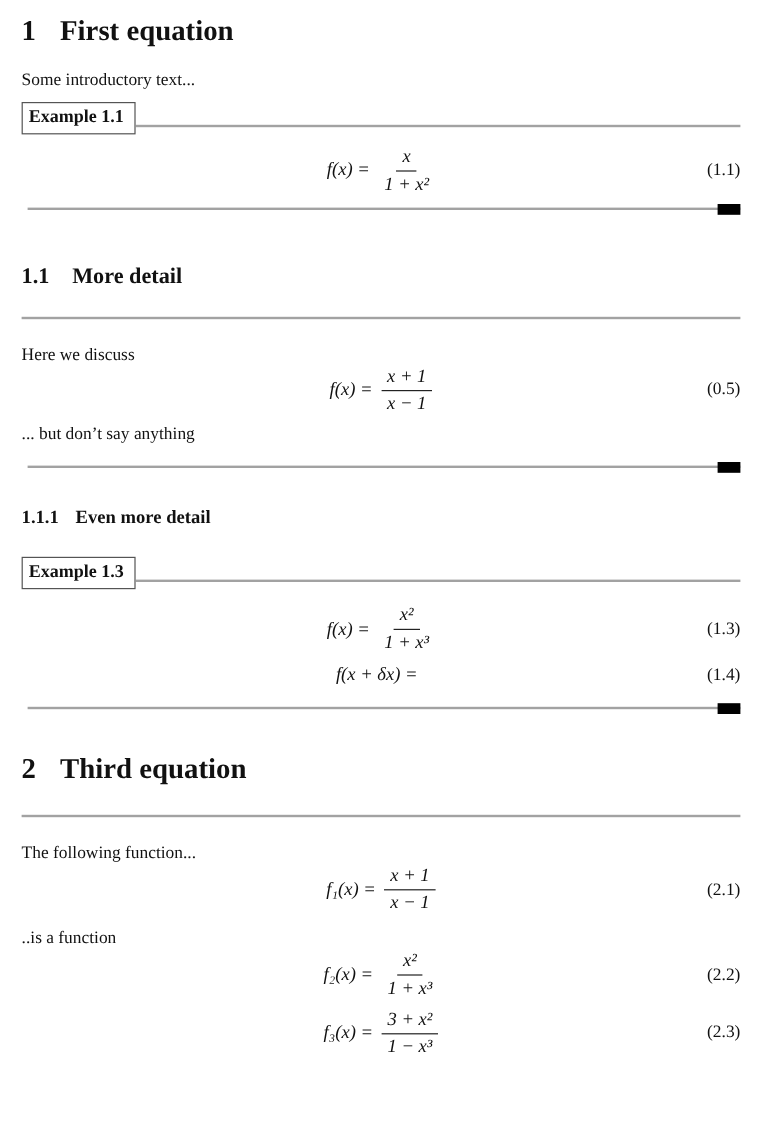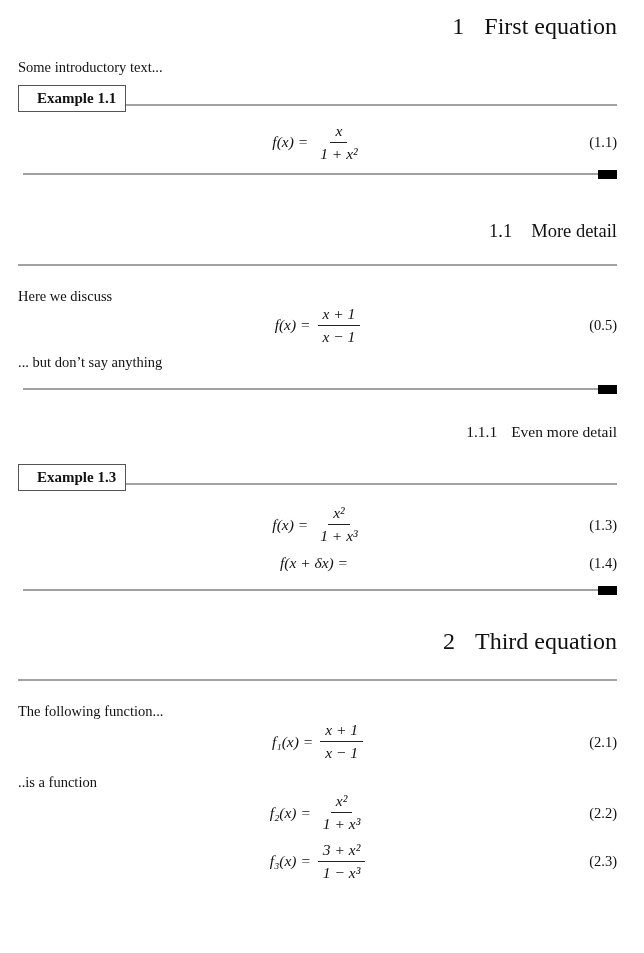--- a/index.html
+++ b/index.html
@@ -9,36 +9,36 @@
     box-sizing: border-box;
     padding: 13px 27px 10px 18px;
     background: #ffffff;
     color: #111111;
     font-family: "Liberation Serif", "DejaVu Serif", serif;
     font-size: 14.5px;
     overflow: hidden;
   }
 
   
-  .sec-h1, .sec-h2, .sec-h3 { font-weight: normal; margin: 0; line-height: 1.15; text-align: right; }
+  .sec-h1, .sec-h2, .sec-h3 { font-weight: bold; margin: 0; line-height: 1.15; }
   .sec-h1 { font-size: 24px; }
   .sec-h2 { font-size: 18.5px; }
   .sec-h3 { font-size: 15.5px; }
   .sec-h1 .num { margin-right: 20px; }
   .sec-h2 .num { margin-right: 19px; }
   .sec-h3 .num { margin-right: 14px; }
 
   p { margin: 0; line-height: 1.25; }
 
   
   .example-row { display: flex; align-items: flex-end; }
   .example-box {
     display: inline-block;
     border: 1px solid #545454;
-    padding: 3px 9px 4px 18px;
+    padding: 3px 9px 4px 5px;
     font-weight: bold;
     font-size: 15px;
     background: #ffffff;
     line-height: 1.2;
     position: relative;
     z-index: 1;
   }
   .example-rule {
     flex: 1 1 auto;
     height: 2px;

